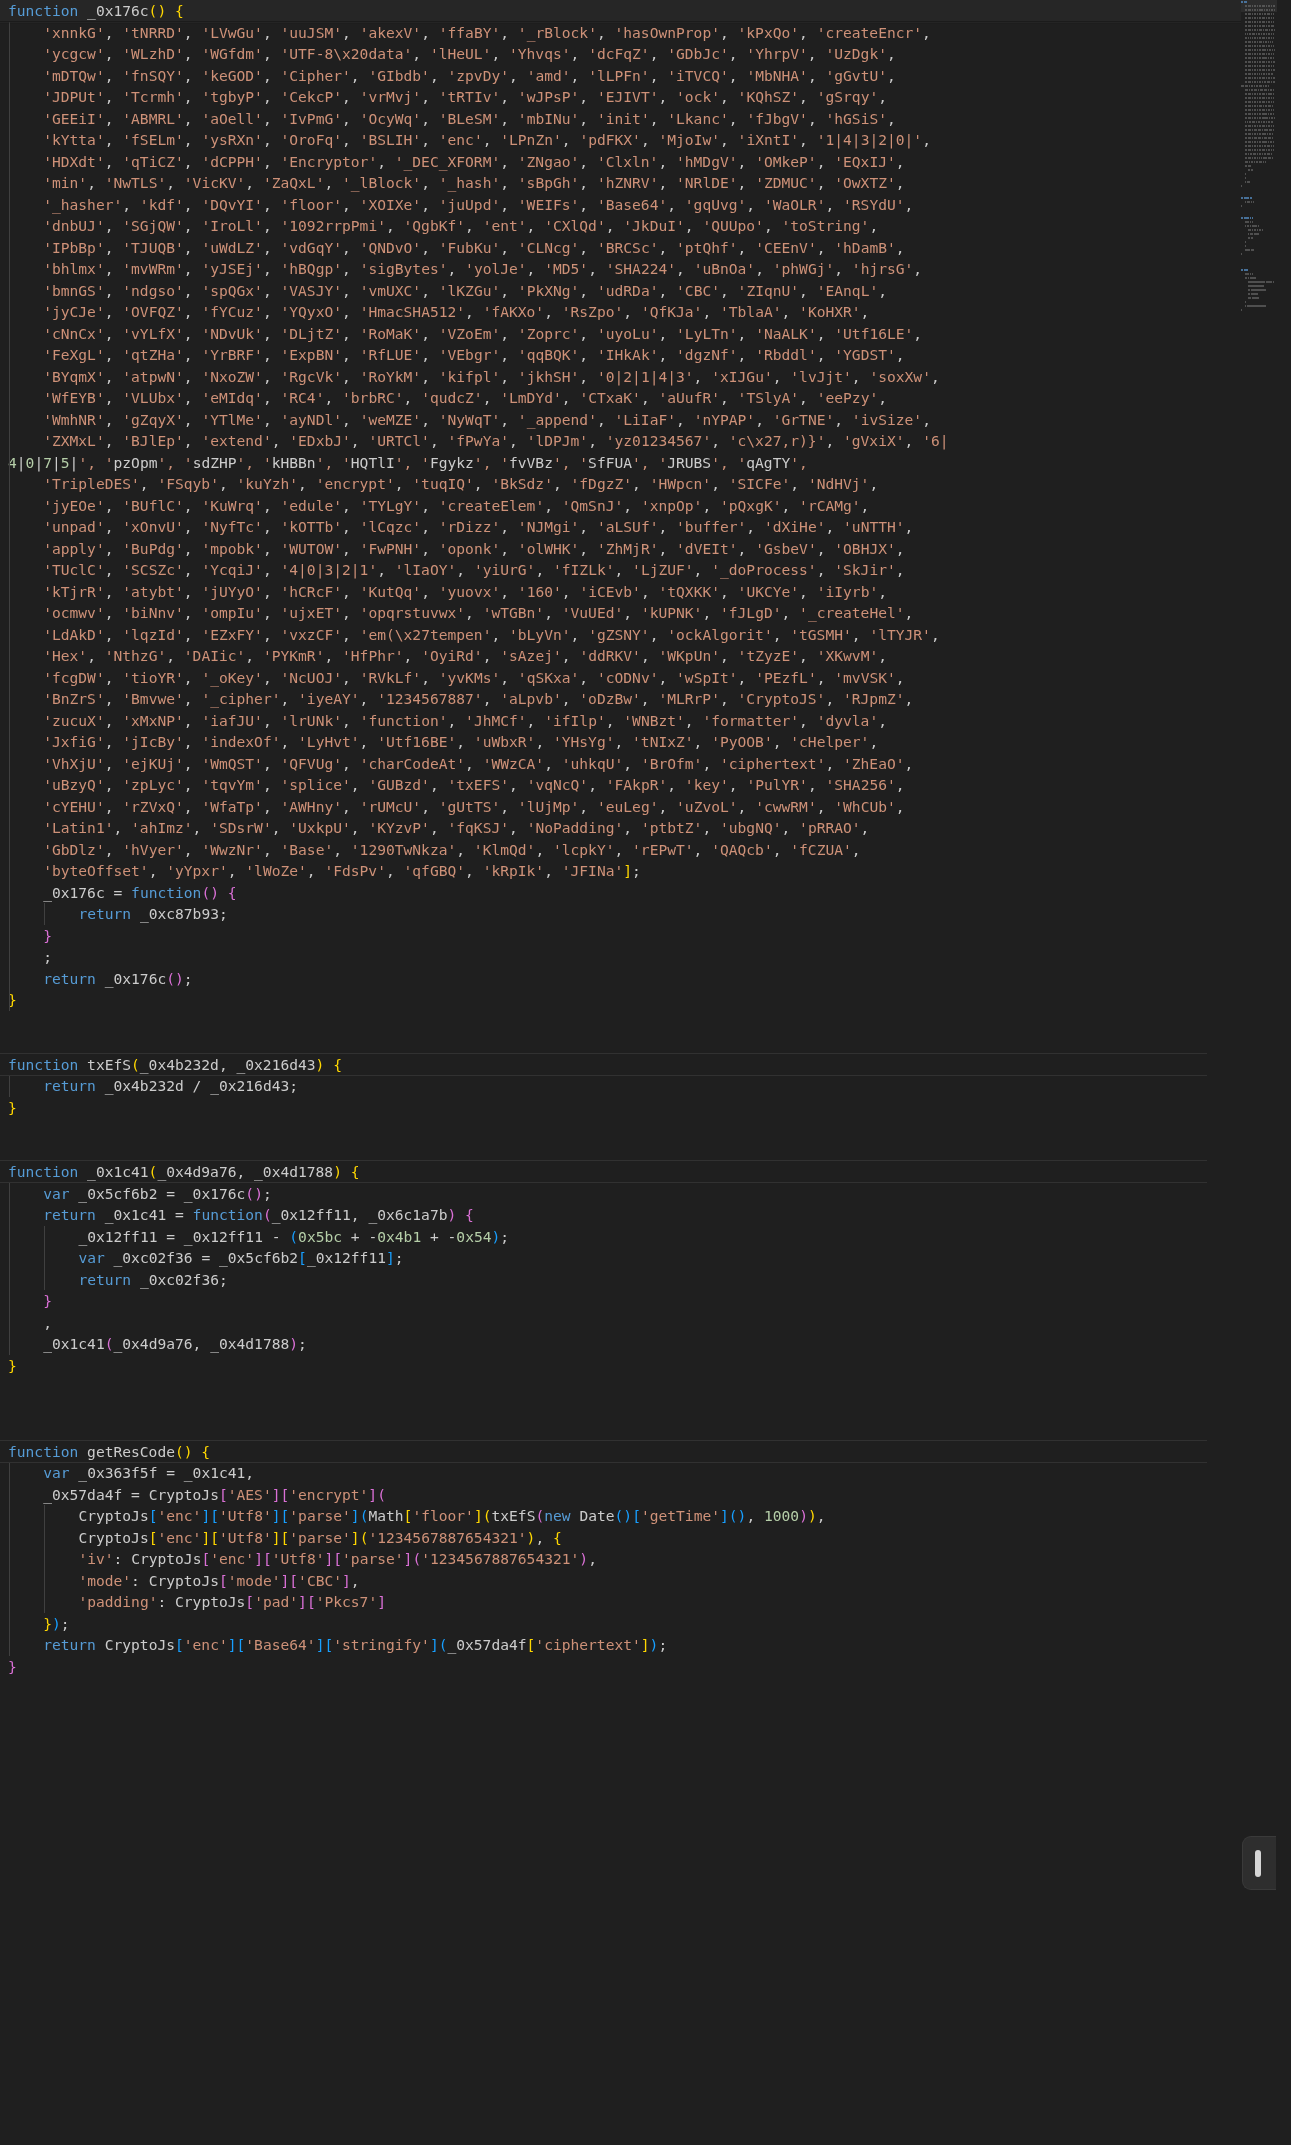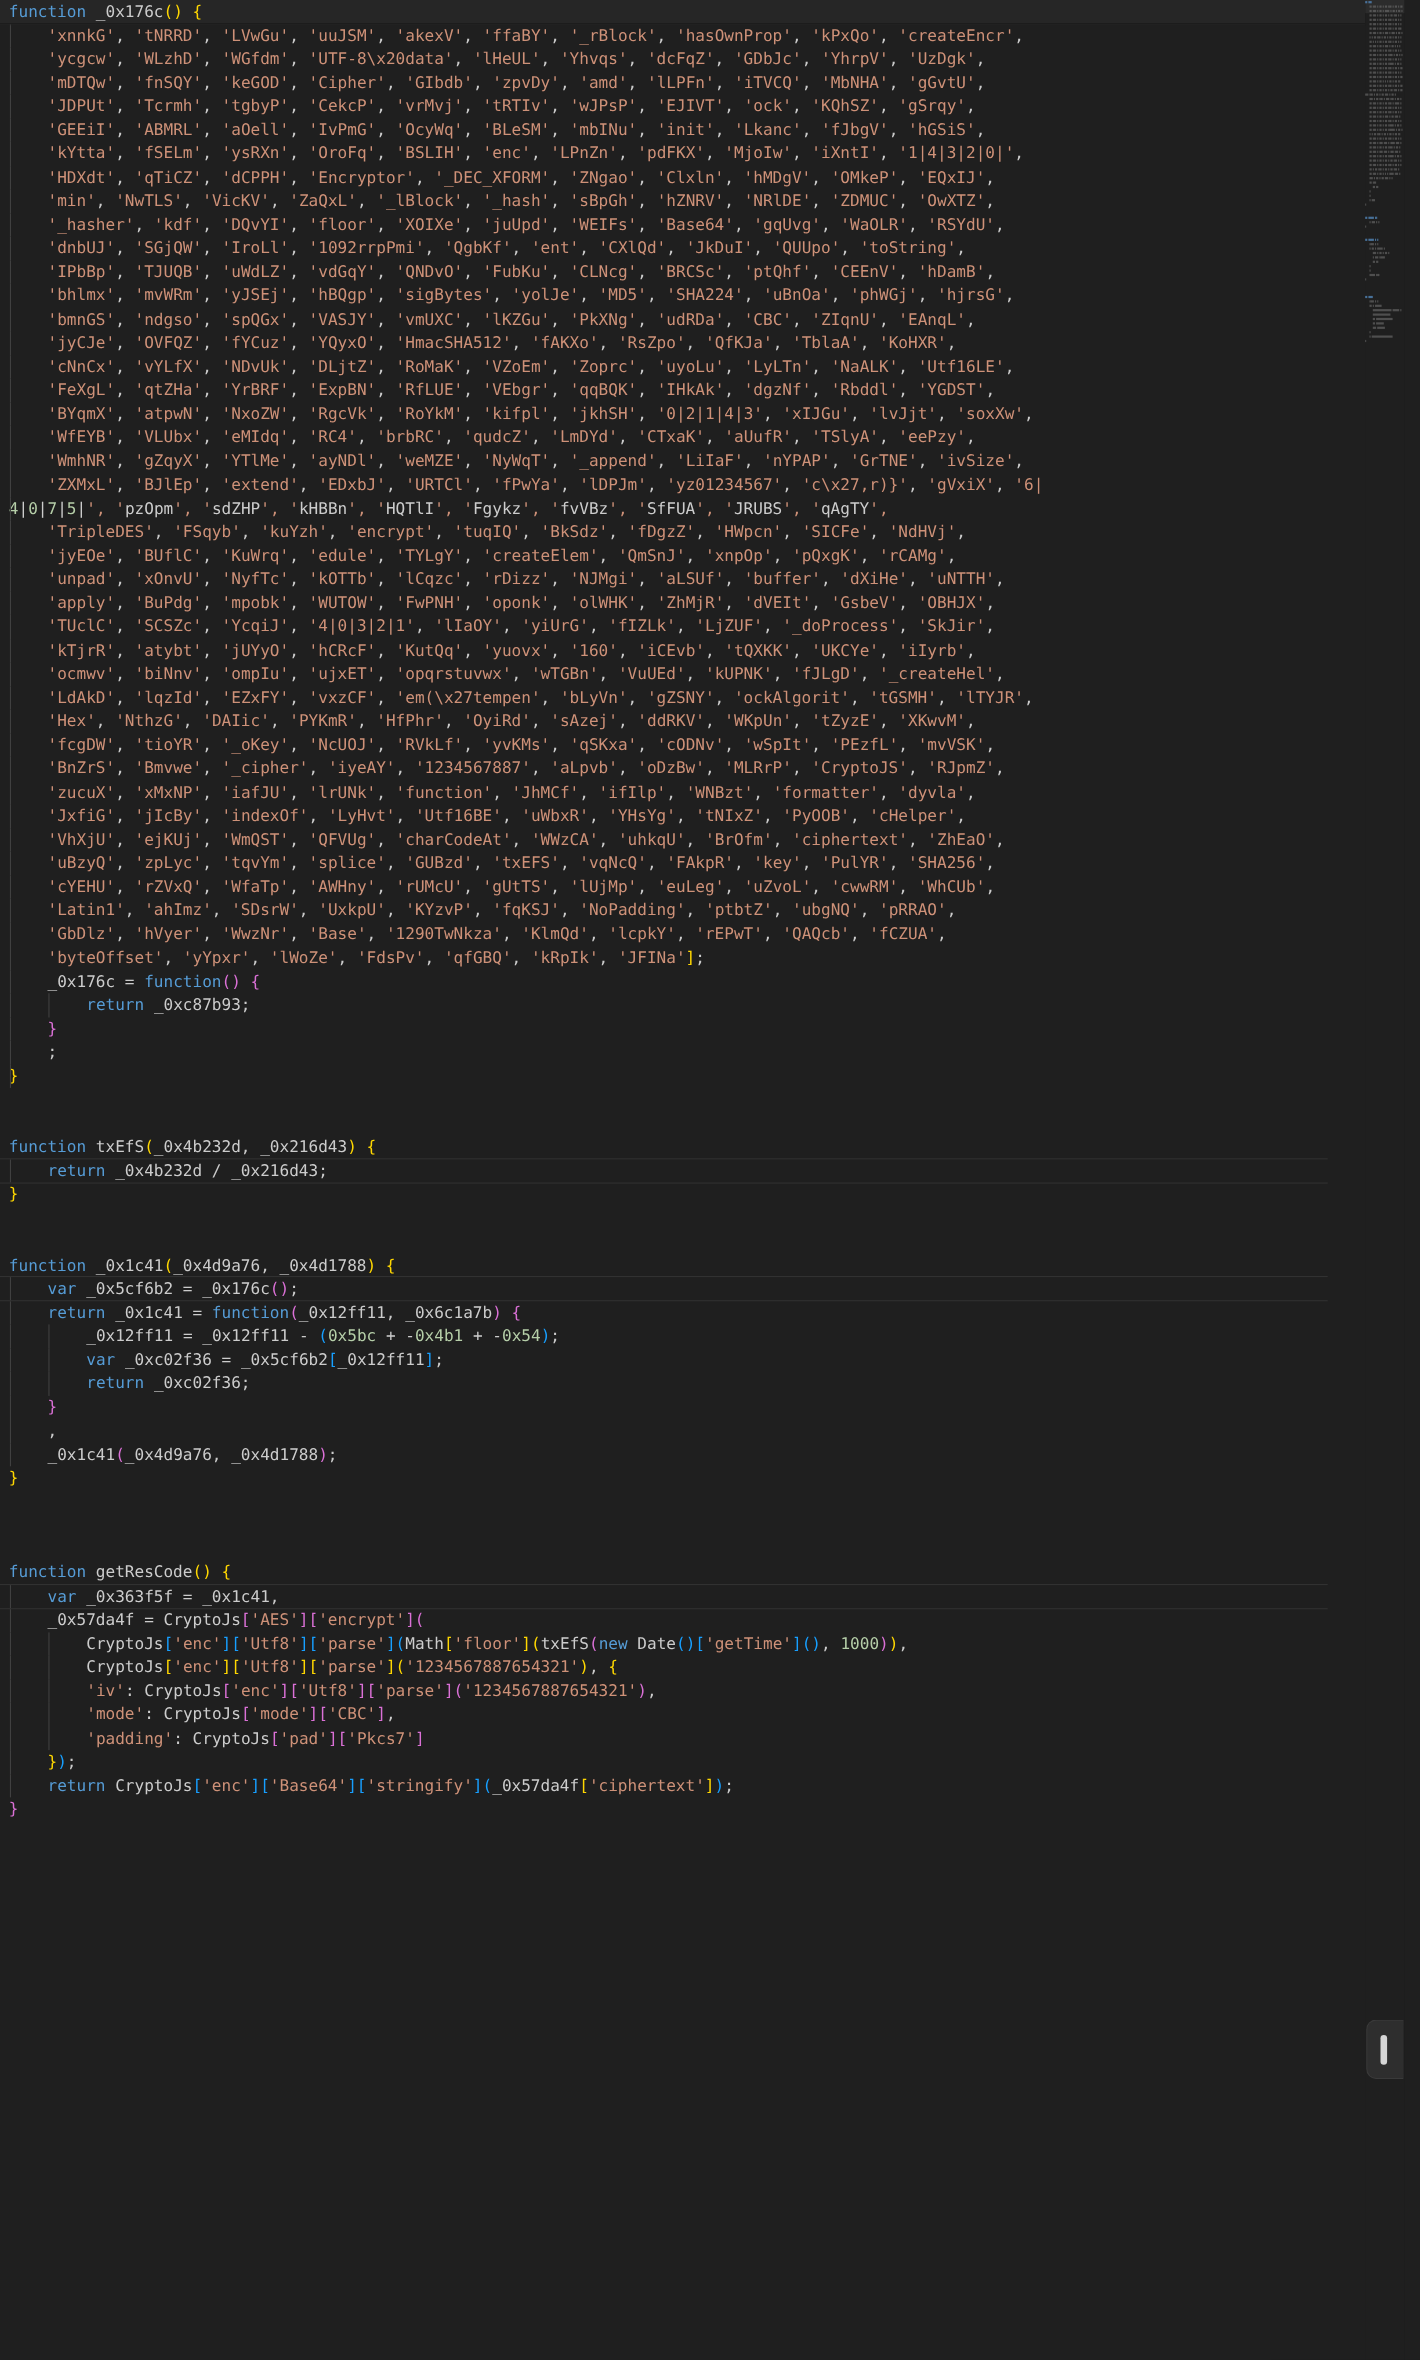--- a/index.html
+++ b/index.html
@@ -204,20 +204,21 @@
         <div class="code-line"><div class="ig l1"></div><span class="t-plain"> </span><span class="t-plain"> </span><span class="t-plain"> </span><span class="t-plain"> </span><span class="t-str">'Latin1'</span><span class="t-plain">,</span><span class="t-plain"> </span><span class="t-str">'ahImz'</span><span class="t-plain">,</span><span class="t-plain"> </span><span class="t-str">'SDsrW'</span><span class="t-plain">,</span><span class="t-plain"> </span><span class="t-str">'UxkpU'</span><span class="t-plain">,</span><span class="t-plain"> </span><span class="t-str">'KYzvP'</span><span class="t-plain">,</span><span class="t-plain"> </span><span class="t-str">'fqKSJ'</span><span class="t-plain">,</span><span class="t-plain"> </span><span class="t-str">'NoPadding'</span><span class="t-plain">,</span><span class="t-plain"> </span><span class="t-str">'ptbtZ'</span><span class="t-plain">,</span><span class="t-plain"> </span><span class="t-str">'ubgNQ'</span><span class="t-plain">,</span><span class="t-plain"> </span><span class="t-str">'pRRAO'</span><span class="t-plain">,</span></div>
         <div class="code-line"><div class="ig l1"></div><span class="t-plain"> </span><span class="t-plain"> </span><span class="t-plain"> </span><span class="t-plain"> </span><span class="t-str">'GbDlz'</span><span class="t-plain">,</span><span class="t-plain"> </span><span class="t-str">'hVyer'</span><span class="t-plain">,</span><span class="t-plain"> </span><span class="t-str">'WwzNr'</span><span class="t-plain">,</span><span class="t-plain"> </span><span class="t-str">'Base'</span><span class="t-plain">,</span><span class="t-plain"> </span><span class="t-str">'1290TwNkza'</span><span class="t-plain">,</span><span class="t-plain"> </span><span class="t-str">'KlmQd'</span><span class="t-plain">,</span><span class="t-plain"> </span><span class="t-str">'lcpkY'</span><span class="t-plain">,</span><span class="t-plain"> </span><span class="t-str">'rEPwT'</span><span class="t-plain">,</span><span class="t-plain"> </span><span class="t-str">'QAQcb'</span><span class="t-plain">,</span><span class="t-plain"> </span><span class="t-str">'fCZUA'</span><span class="t-plain">,</span></div>
         <div class="code-line"><div class="ig l1"></div><span class="t-plain"> </span><span class="t-plain"> </span><span class="t-plain"> </span><span class="t-plain"> </span><span class="t-str">'byteOffset'</span><span class="t-plain">,</span><span class="t-plain"> </span><span class="t-str">'yYpxr'</span><span class="t-plain">,</span><span class="t-plain"> </span><span class="t-str">'lWoZe'</span><span class="t-plain">,</span><span class="t-plain"> </span><span class="t-str">'FdsPv'</span><span class="t-plain">,</span><span class="t-plain"> </span><span class="t-str">'qfGBQ'</span><span class="t-plain">,</span><span class="t-plain"> </span><span class="t-str">'kRpIk'</span><span class="t-plain">,</span><span class="t-plain"> </span><span class="t-str">'JFINa'</span><span class="b-y">]</span><span class="t-plain">;</span></div>
       </div>
 
     <div id="tail-176c">
         <div class="code-line"><div class="ig l1"></div><span class="t-plain"> </span><span class="t-plain"> </span><span class="t-plain"> </span><span class="t-plain"> </span><span class="t-name">_0x176c</span><span class="t-plain"> </span><span class="t-plain">=</span><span class="t-plain"> </span><span class="t-kw">function</span><span class="b-p">(</span><span class="b-p">)</span><span class="t-plain"> </span><span class="b-p">{</span></div>
         <div class="code-line"><div class="ig l1"></div><div class="ig l2"></div><span class="t-plain"> </span><span class="t-plain"> </span><span class="t-plain"> </span><span class="t-plain"> </span><span class="t-plain"> </span><span class="t-plain"> </span><span class="t-plain"> </span><span class="t-plain"> </span><span class="t-kw">return</span><span class="t-plain"> </span><span class="t-name">_0xc87b93</span><span class="t-plain">;</span></div>
         <div class="code-line"><div class="ig l1"></div><span class="t-plain"> </span><span class="t-plain"> </span><span class="t-plain"> </span><span class="t-plain"> </span><span class="b-p">}</span></div>
         <div class="code-line"><div class="ig l1"></div><span class="t-plain"> </span><span class="t-plain"> </span><span class="t-plain"> </span><span class="t-plain"> </span><span class="t-plain">;</span></div>
+        <div class="code-line"><div class="ig l1"></div><span class="t-plain"> </span><span class="t-plain"> </span><span class="t-plain"> </span><span class="t-plain"> </span><span class="t-kw">return</span><span class="t-plain"> </span><span class="t-name">_0x176c</span><span class="b-p">(</span><span class="b-p">)</span><span class="t-plain">;</span></div>
         <div class="code-line"><div class="ig l1"></div><span class="b-y">}</span></div>
       </div>
 
     <div class="blank"></div>
     <div class="blank"></div>
 
     <div id="blk-txefs">
         <div class="code-line"><span class="t-kw">function</span><span class="t-plain"> </span><span class="t-name">txEfS</span><span class="b-y">(</span><span class="t-name">_0x4b232d</span><span class="t-plain">,</span><span class="t-plain"> </span><span class="t-name">_0x216d43</span><span class="b-y">)</span><span class="t-plain"> </span><span class="b-y">{</span></div>
         <div class="code-line"><div class="ig l1"></div><span class="t-plain"> </span><span class="t-plain"> </span><span class="t-plain"> </span><span class="t-plain"> </span><span class="t-kw">return</span><span class="t-plain"> </span><span class="t-name">_0x4b232d</span><span class="t-plain"> </span><span class="t-plain">/</span><span class="t-plain"> </span><span class="t-name">_0x216d43</span><span class="t-plain">;</span></div>
         <div class="code-line"><span class="b-y">}</span></div>

